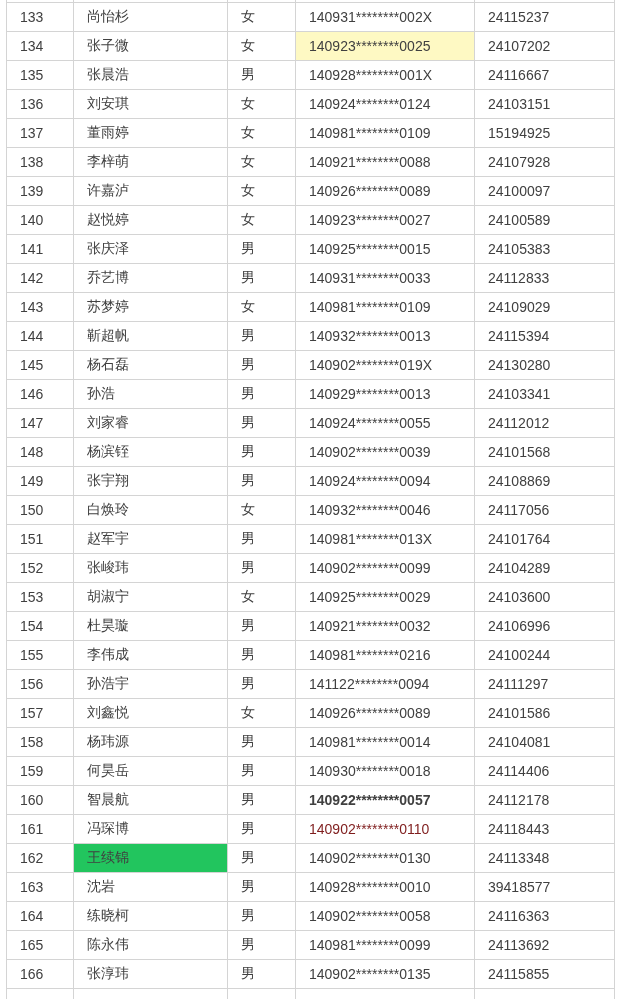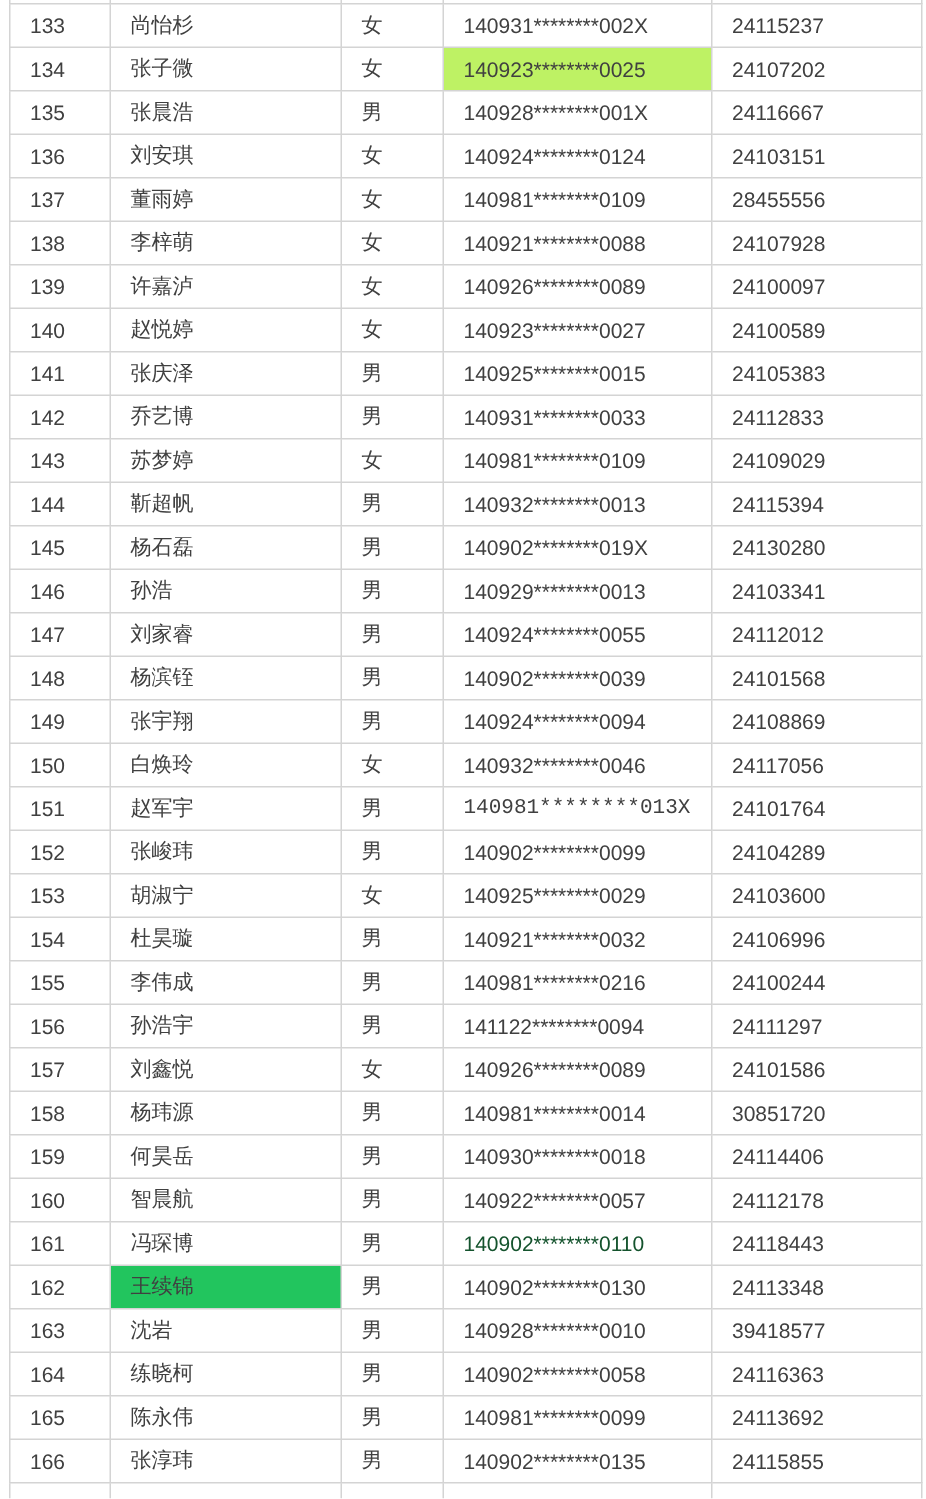--- a/index.html
+++ b/index.html
@@ -73,21 +73,21 @@
           <td style="border-color: rgb(212, 212, 212); color: rgb(64, 64, 64); background: rgb(255, 255, 255);">133</td>
           <td style="border-color: rgb(212, 212, 212); color: rgb(64, 64, 64); background: rgb(255, 255, 255);">尚怡杉</td>
           <td style="border-color: rgb(212, 212, 212); color: rgb(64, 64, 64); background: rgb(255, 255, 255);">女</td>
           <td style="border-color: rgb(212, 212, 212); color: rgb(64, 64, 64); background: rgb(255, 255, 255);">140931********002X</td>
           <td style="border-color: rgb(212, 212, 212); color: rgb(64, 64, 64); background: rgb(255, 255, 255);">24115237</td>
         </tr>
         <tr>
           <td style="border-color: rgb(212, 212, 212); color: rgb(64, 64, 64); background: rgb(255, 255, 255);">134</td>
           <td style="border-color: rgb(212, 212, 212); color: rgb(64, 64, 64); background: rgb(255, 255, 255);">张子微</td>
           <td style="border-color: rgb(212, 212, 212); color: rgb(64, 64, 64); background: rgb(255, 255, 255);">女</td>
-          <td style="border-color: rgb(212, 212, 212); color: rgb(64, 64, 64); background: #bef264;">140923********0025</td>
+          <td style="border-color: rgb(212, 212, 212); color: rgb(64, 64, 64); background: #fef9c3;">140923********0025</td>
           <td style="border-color: rgb(212, 212, 212); color: rgb(64, 64, 64); background: rgb(255, 255, 255);">24107202</td>
         </tr>
         <tr>
           <td style="border-color: rgb(212, 212, 212); color: rgb(64, 64, 64); background: rgb(255, 255, 255);">135</td>
           <td style="border-color: rgb(212, 212, 212); color: rgb(64, 64, 64); background: rgb(255, 255, 255);">张晨浩</td>
           <td style="border-color: rgb(212, 212, 212); color: rgb(64, 64, 64); background: rgb(255, 255, 255);">男</td>
           <td style="border-color: rgb(212, 212, 212); color: rgb(64, 64, 64); background: rgb(255, 255, 255);">140928********001X</td>
           <td style="border-color: rgb(212, 212, 212); color: rgb(64, 64, 64); background: rgb(255, 255, 255);">24116667</td>
         </tr>
         <tr>
@@ -95,21 +95,21 @@
           <td style="border-color: rgb(212, 212, 212); color: rgb(64, 64, 64); background: rgb(255, 255, 255);">刘安琪</td>
           <td style="border-color: rgb(212, 212, 212); color: rgb(64, 64, 64); background: rgb(255, 255, 255);">女</td>
           <td style="border-color: rgb(212, 212, 212); color: rgb(64, 64, 64); background: rgb(255, 255, 255);">140924********0124</td>
           <td style="border-color: rgb(212, 212, 212); color: rgb(64, 64, 64); background: rgb(255, 255, 255);">24103151</td>
         </tr>
         <tr>
           <td style="border-color: rgb(212, 212, 212); color: rgb(64, 64, 64); background: rgb(255, 255, 255);">137</td>
           <td style="border-color: rgb(212, 212, 212); color: rgb(64, 64, 64); background: rgb(255, 255, 255);">董雨婷</td>
           <td style="border-color: rgb(212, 212, 212); color: rgb(64, 64, 64); background: rgb(255, 255, 255);">女</td>
           <td style="border-color: rgb(212, 212, 212); color: rgb(64, 64, 64); background: rgb(255, 255, 255);">140981********0109</td>
-          <td style="border-color: rgb(212, 212, 212); color: rgb(64, 64, 64); background: rgb(255, 255, 255);">28455556</td>
+          <td style="border-color: rgb(212, 212, 212); color: rgb(64, 64, 64); background: rgb(255, 255, 255);">15194925</td>
         </tr>
         <tr>
           <td style="border-color: rgb(212, 212, 212); color: rgb(64, 64, 64); background: rgb(255, 255, 255);">138</td>
           <td style="border-color: rgb(212, 212, 212); color: rgb(64, 64, 64); background: rgb(255, 255, 255);">李梓萌</td>
           <td style="border-color: rgb(212, 212, 212); color: rgb(64, 64, 64); background: rgb(255, 255, 255);">女</td>
           <td style="border-color: rgb(212, 212, 212); color: rgb(64, 64, 64); background: rgb(255, 255, 255);">140921********0088</td>
           <td style="border-color: rgb(212, 212, 212); color: rgb(64, 64, 64); background: rgb(255, 255, 255);">24107928</td>
         </tr>
         <tr>
           <td style="border-color: rgb(212, 212, 212); color: rgb(64, 64, 64); background: rgb(255, 255, 255);">139</td>
@@ -192,21 +192,21 @@
           <td style="border-color: rgb(212, 212, 212); color: rgb(64, 64, 64); background: rgb(255, 255, 255);">150</td>
           <td style="border-color: rgb(212, 212, 212); color: rgb(64, 64, 64); background: rgb(255, 255, 255);">白焕玲</td>
           <td style="border-color: rgb(212, 212, 212); color: rgb(64, 64, 64); background: rgb(255, 255, 255);">女</td>
           <td style="border-color: rgb(212, 212, 212); color: rgb(64, 64, 64); background: rgb(255, 255, 255);">140932********0046</td>
           <td style="border-color: rgb(212, 212, 212); color: rgb(64, 64, 64); background: rgb(255, 255, 255);">24117056</td>
         </tr>
         <tr>
           <td style="border-color: rgb(212, 212, 212); color: rgb(64, 64, 64); background: rgb(255, 255, 255);">151</td>
           <td style="border-color: rgb(212, 212, 212); color: rgb(64, 64, 64); background: rgb(255, 255, 255);">赵军宇</td>
           <td style="border-color: rgb(212, 212, 212); color: rgb(64, 64, 64); background: rgb(255, 255, 255);">男</td>
-          <td style="border-color: rgb(212, 212, 212); color: rgb(64, 64, 64); background: rgb(255, 255, 255); font-family: Liberation Mono, monospace;">140981********013X</td>
+          <td style="border-color: rgb(212, 212, 212); color: rgb(64, 64, 64); background: rgb(255, 255, 255);">140981********013X</td>
           <td style="border-color: rgb(212, 212, 212); color: rgb(64, 64, 64); background: rgb(255, 255, 255);">24101764</td>
         </tr>
         <tr>
           <td style="border-color: rgb(212, 212, 212); color: rgb(64, 64, 64); background: rgb(255, 255, 255);">152</td>
           <td style="border-color: rgb(212, 212, 212); color: rgb(64, 64, 64); background: rgb(255, 255, 255);">张峻玮</td>
           <td style="border-color: rgb(212, 212, 212); color: rgb(64, 64, 64); background: rgb(255, 255, 255);">男</td>
           <td style="border-color: rgb(212, 212, 212); color: rgb(64, 64, 64); background: rgb(255, 255, 255);">140902********0099</td>
           <td style="border-color: rgb(212, 212, 212); color: rgb(64, 64, 64); background: rgb(255, 255, 255);">24104289</td>
         </tr>
         <tr>
@@ -242,41 +242,41 @@
           <td style="border-color: rgb(212, 212, 212); color: rgb(64, 64, 64); background: rgb(255, 255, 255);">刘鑫悦</td>
           <td style="border-color: rgb(212, 212, 212); color: rgb(64, 64, 64); background: rgb(255, 255, 255);">女</td>
           <td style="border-color: rgb(212, 212, 212); color: rgb(64, 64, 64); background: rgb(255, 255, 255);">140926********0089</td>
           <td style="border-color: rgb(212, 212, 212); color: rgb(64, 64, 64); background: rgb(255, 255, 255);">24101586</td>
         </tr>
         <tr>
           <td style="border-color: rgb(212, 212, 212); color: rgb(64, 64, 64); background: rgb(255, 255, 255);">158</td>
           <td style="border-color: rgb(212, 212, 212); color: rgb(64, 64, 64); background: rgb(255, 255, 255);">杨玮源</td>
           <td style="border-color: rgb(212, 212, 212); color: rgb(64, 64, 64); background: rgb(255, 255, 255);">男</td>
           <td style="border-color: rgb(212, 212, 212); color: rgb(64, 64, 64); background: rgb(255, 255, 255);">140981********0014</td>
-          <td style="border-color: rgb(212, 212, 212); color: rgb(64, 64, 64); background: rgb(255, 255, 255);">30851720</td>
+          <td style="border-color: rgb(212, 212, 212); color: rgb(64, 64, 64); background: rgb(255, 255, 255);">24104081</td>
         </tr>
         <tr>
           <td style="border-color: rgb(212, 212, 212); color: rgb(64, 64, 64); background: rgb(255, 255, 255);">159</td>
           <td style="border-color: rgb(212, 212, 212); color: rgb(64, 64, 64); background: rgb(255, 255, 255);">何昊岳</td>
           <td style="border-color: rgb(212, 212, 212); color: rgb(64, 64, 64); background: rgb(255, 255, 255);">男</td>
           <td style="border-color: rgb(212, 212, 212); color: rgb(64, 64, 64); background: rgb(255, 255, 255);">140930********0018</td>
           <td style="border-color: rgb(212, 212, 212); color: rgb(64, 64, 64); background: rgb(255, 255, 255);">24114406</td>
         </tr>
         <tr>
           <td style="border-color: rgb(212, 212, 212); color: rgb(64, 64, 64); background: rgb(255, 255, 255);">160</td>
           <td style="border-color: rgb(212, 212, 212); color: rgb(64, 64, 64); background: rgb(255, 255, 255);">智晨航</td>
           <td style="border-color: rgb(212, 212, 212); color: rgb(64, 64, 64); background: rgb(255, 255, 255);">男</td>
-          <td style="border-color: rgb(212, 212, 212); color: rgb(64, 64, 64); background: rgb(255, 255, 255);">140922********0057</td>
+          <td style="border-color: rgb(212, 212, 212); color: rgb(64, 64, 64); background: rgb(255, 255, 255); font-weight: bold;">140922********0057</td>
           <td style="border-color: rgb(212, 212, 212); color: rgb(64, 64, 64); background: rgb(255, 255, 255); margin-top: 26px;">24112178</td>
         </tr>
         <tr>
           <td style="border-color: rgb(212, 212, 212); color: rgb(64, 64, 64); background: rgb(255, 255, 255); margin-left: 32px;">161</td>
           <td style="border-color: rgb(212, 212, 212); color: rgb(64, 64, 64); background: rgb(255, 255, 255);">冯琛博</td>
           <td style="border-color: rgb(212, 212, 212); color: rgb(64, 64, 64); background: rgb(255, 255, 255);">男</td>
-          <td style="border-color: rgb(212, 212, 212); color: #14532d; background: rgb(255, 255, 255);">140902********0110</td>
+          <td style="border-color: rgb(212, 212, 212); color: #7f1d1d; background: rgb(255, 255, 255);">140902********0110</td>
           <td style="border-color: rgb(212, 212, 212); color: rgb(64, 64, 64); background: rgb(255, 255, 255);">24118443</td>
         </tr>
         <tr>
           <td style="border-color: rgb(212, 212, 212); color: rgb(64, 64, 64); background: rgb(255, 255, 255);">162</td>
           <td style="border-color: rgb(212, 212, 212); color: rgb(64, 64, 64); background: #22c55e;">王续锦</td>
           <td style="border-color: rgb(212, 212, 212); color: rgb(64, 64, 64); background: rgb(255, 255, 255);">男</td>
           <td style="border-color: rgb(212, 212, 212); color: rgb(64, 64, 64); background: rgb(255, 255, 255);">140902********0130</td>
           <td style="border-color: rgb(212, 212, 212); color: rgb(64, 64, 64); background: rgb(255, 255, 255); margin-left: 20px;">24113348</td>
         </tr>
         <tr>

